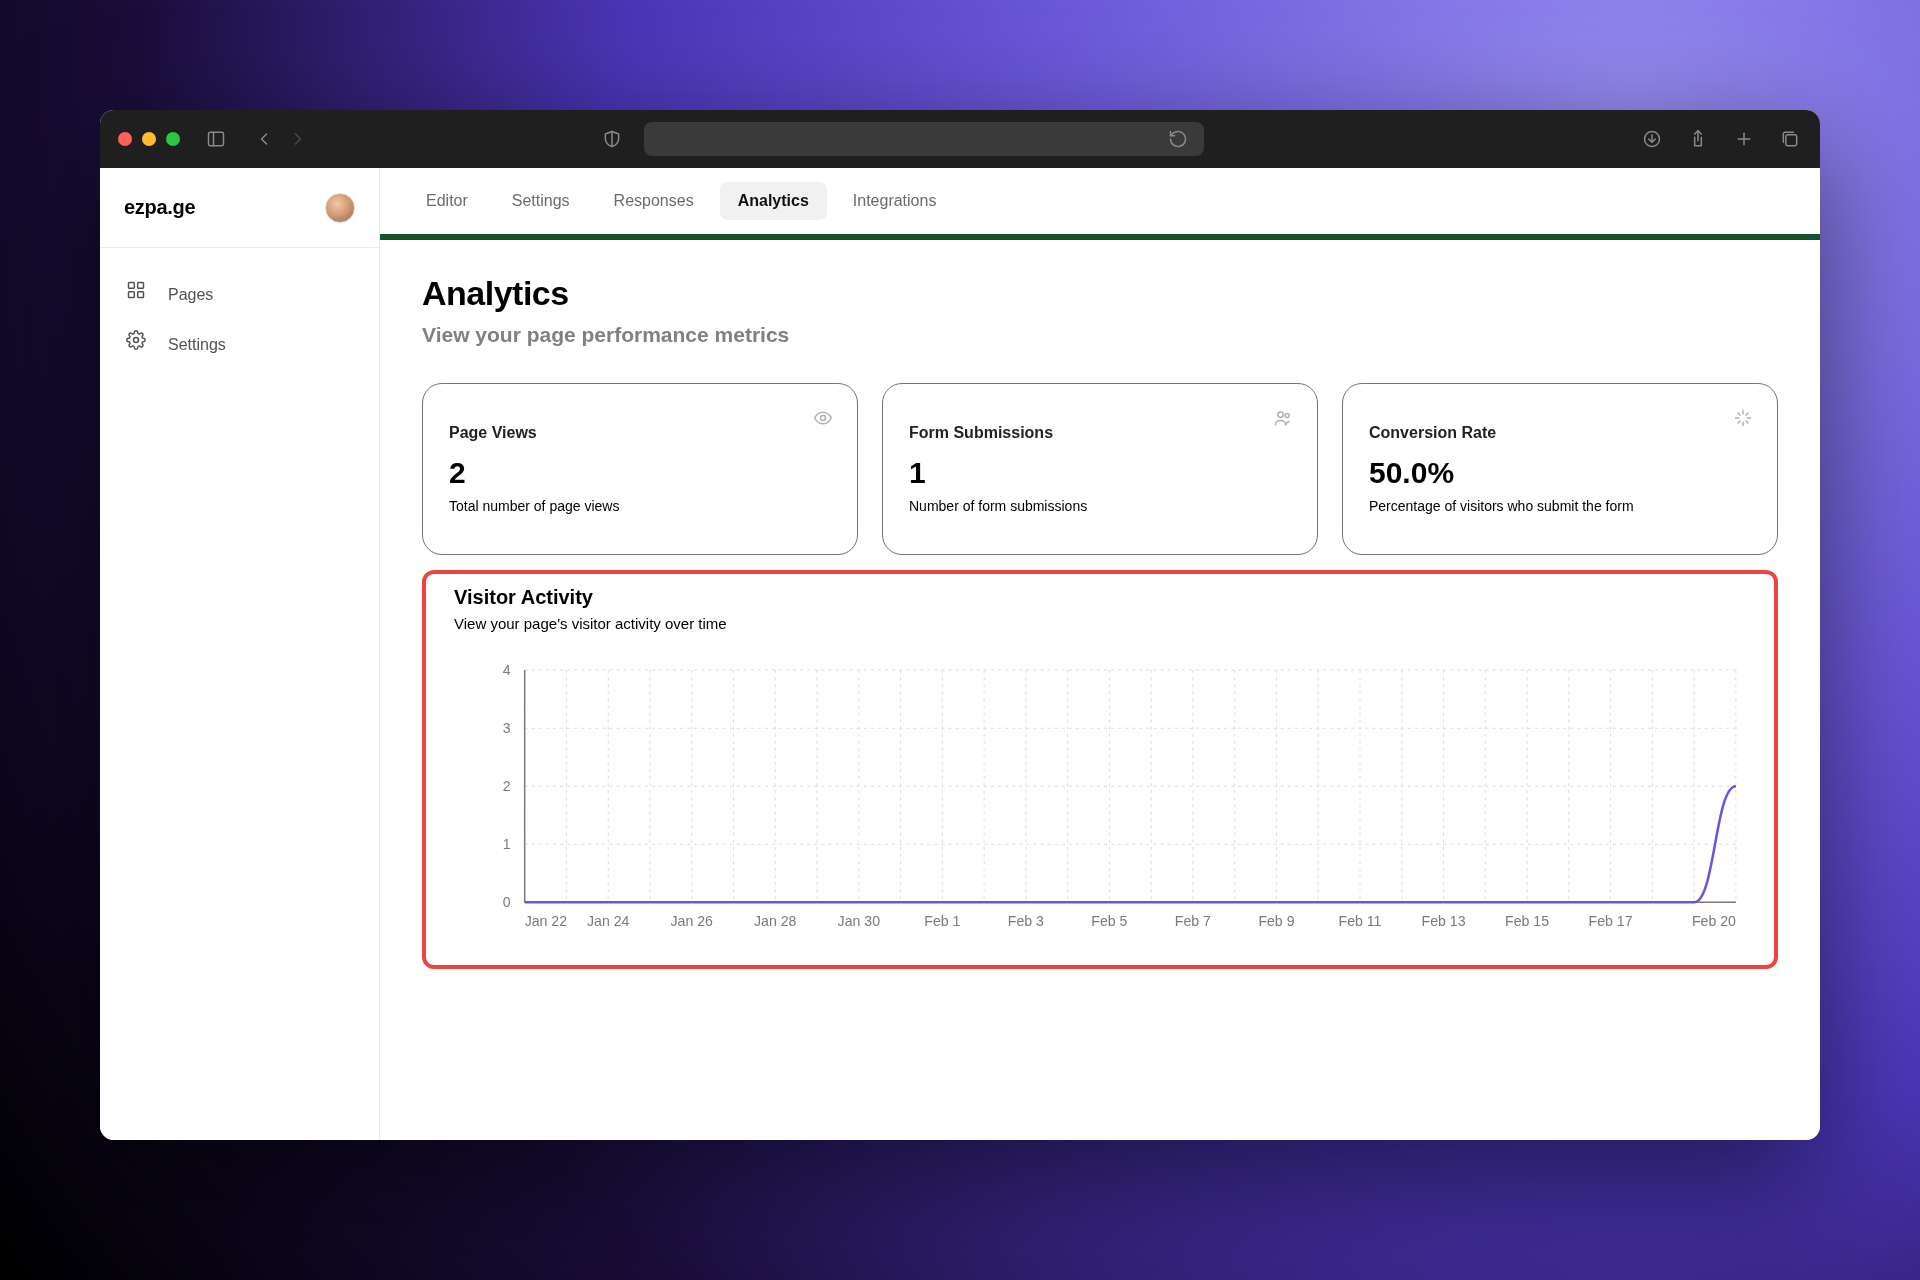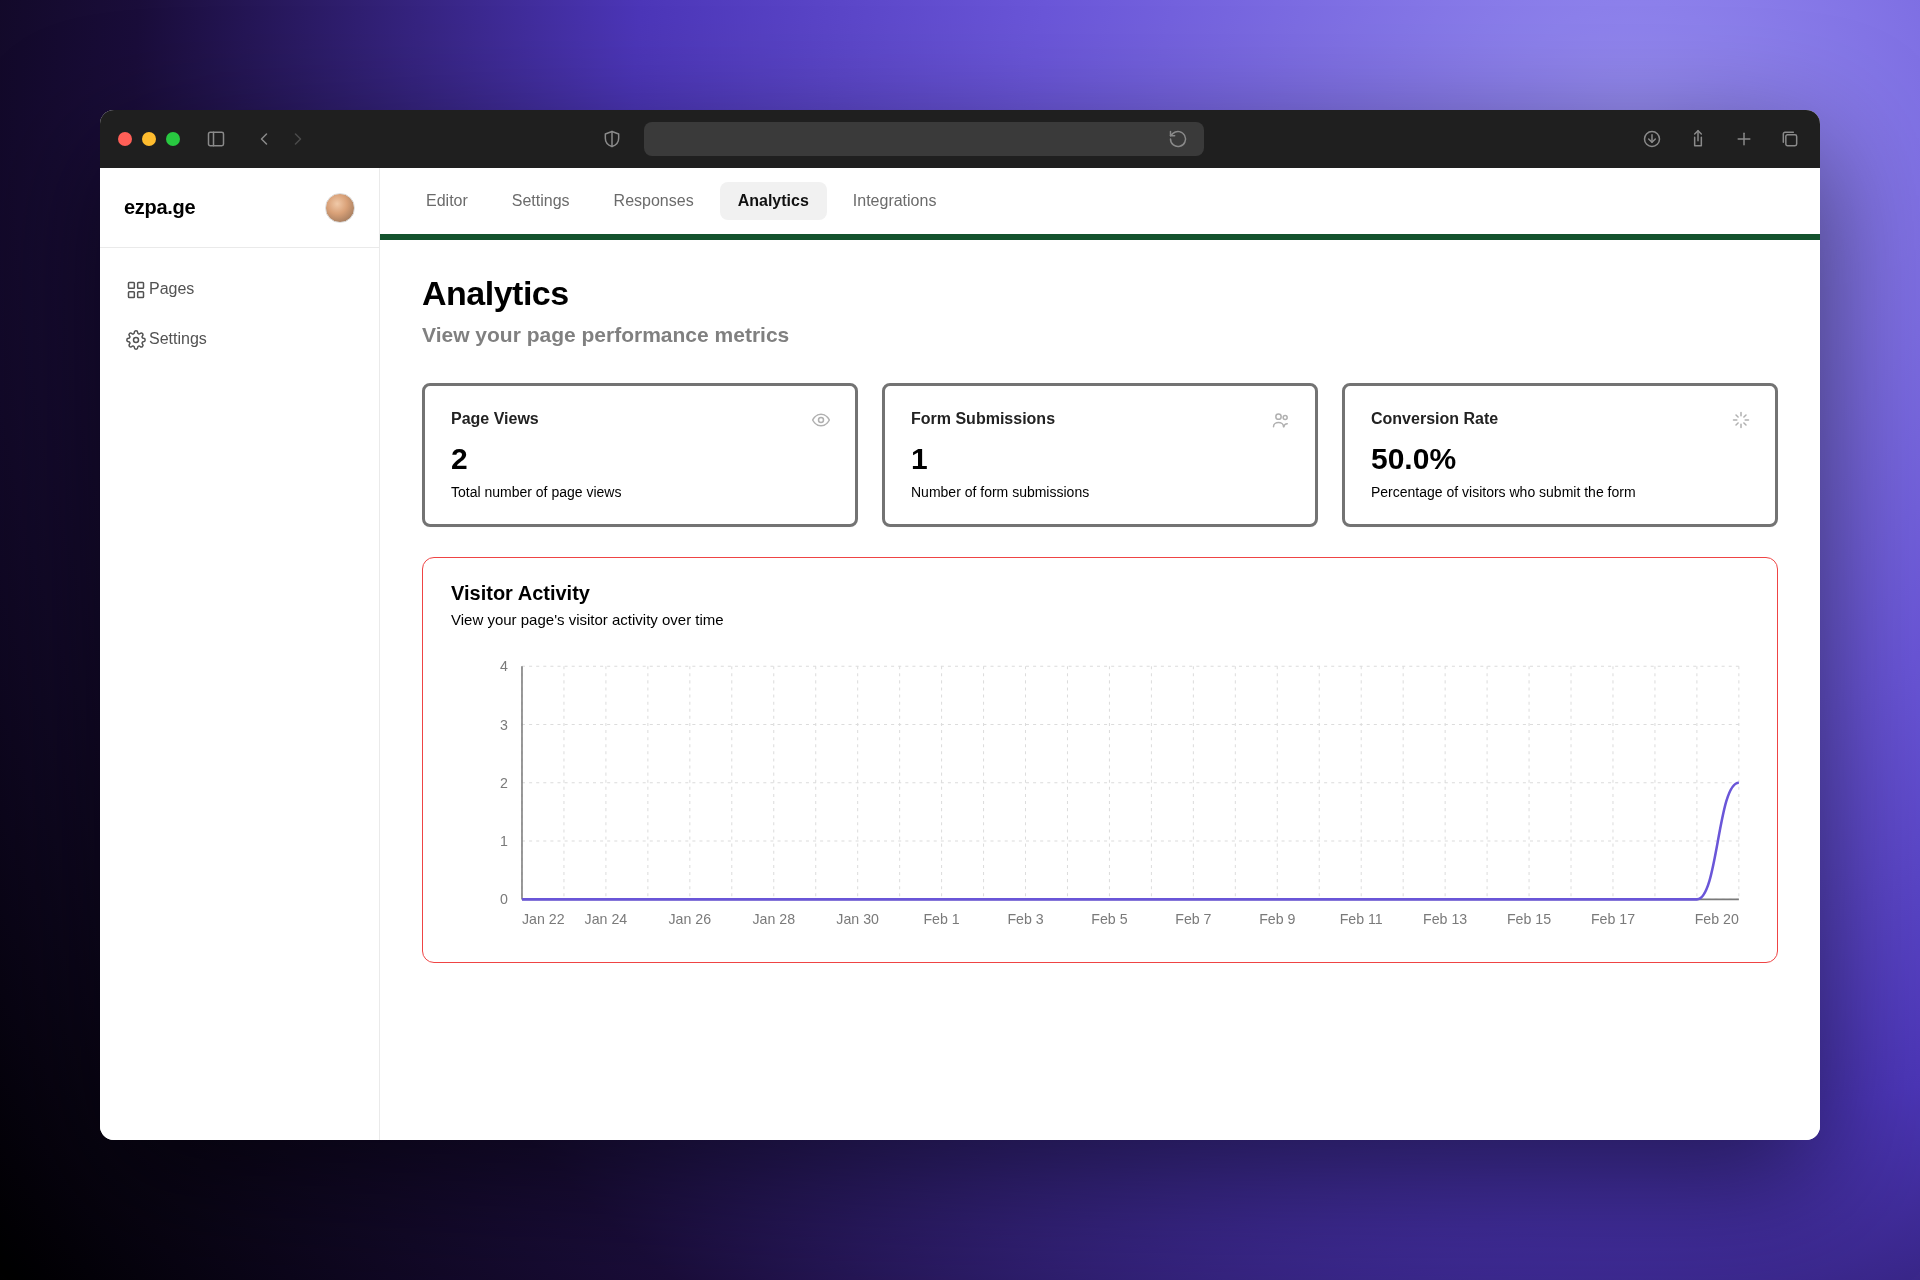--- a/index.html
+++ b/index.html
@@ -37,37 +37,37 @@
   .chrome-right { margin-left: auto; display:flex; gap:22px; }
   
   .app { flex:1; display:flex; background:#fff; }
   .sidebar { width: 280px; border-right: 1px solid #eaeaea; }
   .brand-row { height: 80px; display:flex; align-items:center; justify-content:space-between; padding: 0 24px; border-bottom: 1px solid #eaeaea; }
   .brand { font-weight: 700; font-size: 20px; letter-spacing: -0.3px; }
   .avatar { width: 30px; height:30px; border-radius:50%;
     background: radial-gradient(circle at 40% 35%, #f0c9a8 0%, #d9a178 40%, #8a6a52 100%);
     border: 1px solid #ddd; }
   .side-nav { padding: 22px 12px; display:flex; flex-direction:column; gap: 6px; }
-  .side-item { display:flex; align-items:flex-start; gap:3px; padding:10px 14px; border-radius:8px;
+  .side-item { display:flex; align-items:flex-end; gap:22px; padding:10px 14px; border-radius:8px;
     color:#525252; font-size:16px; cursor:pointer; }
   .main { flex:1; display:flex; flex-direction:column; }
   .tabs-row { height:72px; border-bottom:6px solid #14532d; display:flex; align-items:center; padding:0 28px; gap:8px; }
   .tab { padding:10px 18px; color:#6b6b6b; font-size:16px; border-radius:8px; cursor:pointer; }
   .tab.active { background:#f1f1f1; color:#111; font-weight:600; }
   .content { padding: 34px 42px; overflow:auto; }
   .page-title { font-size: 34px; font-weight: 800; letter-spacing:-0.5px; }
   .page-sub { color:#808080; font-size:21px; margin-top:10px;font-weight:bold; }
   .cards { display:flex; gap:24px; margin-top:36px; }
-  .card { flex:1; border:3px solid #737373; border-radius:8px; padding:24px 26px;
+  .card { flex:1; border:1px solid #737373; border-radius:20px; padding:40px 26px;
     box-shadow: 0 1px 2px rgba(0,0,0,0.02); position:relative; }
   .card-title { font-size:16px; font-weight:600; color:#222; }
   .card-icon { position:absolute; top:24px; right:24px; color:#b0b0b0; }
   .card-value { font-size:30px; font-weight:800; margin-top:14px; }
   .card-sub { color:#000000; font-size:14px; margin-top:8px; }
-  .chart-card { border:1px solid #ef4444; border-radius:12px; padding:24px 28px 22px; margin-top:30px; }
+  .chart-card { border:4px solid #ef4444; border-radius:12px; padding:12px 28px 22px; margin-top:15px; }
   .chart-title { font-size:20px; font-weight:700; }
   .chart-sub { color:#000000; font-size:15px; margin-top:6px; }
   .chart-wrap { margin-top:28px; }
   .chart-svg { width:100%; height:auto; display:block; }
   .ytick-lbl, .xtick-lbl { font-size:14px; fill:#7a7a7a; font-family:inherit; }
   .grid-line { stroke:#dcdcdc; stroke-width:1; stroke-dasharray:3 4; }
   .axis-line { stroke:#7a7a7a; stroke-width:1.5; }
   .data-line { stroke:#6a56d8; stroke-width:2.5; fill:none; }
   svg.ico { width:20px; height:20px; stroke:currentColor; fill:none; stroke-width:1.8; stroke-linecap:round; stroke-linejoin:round; }
 </style>

